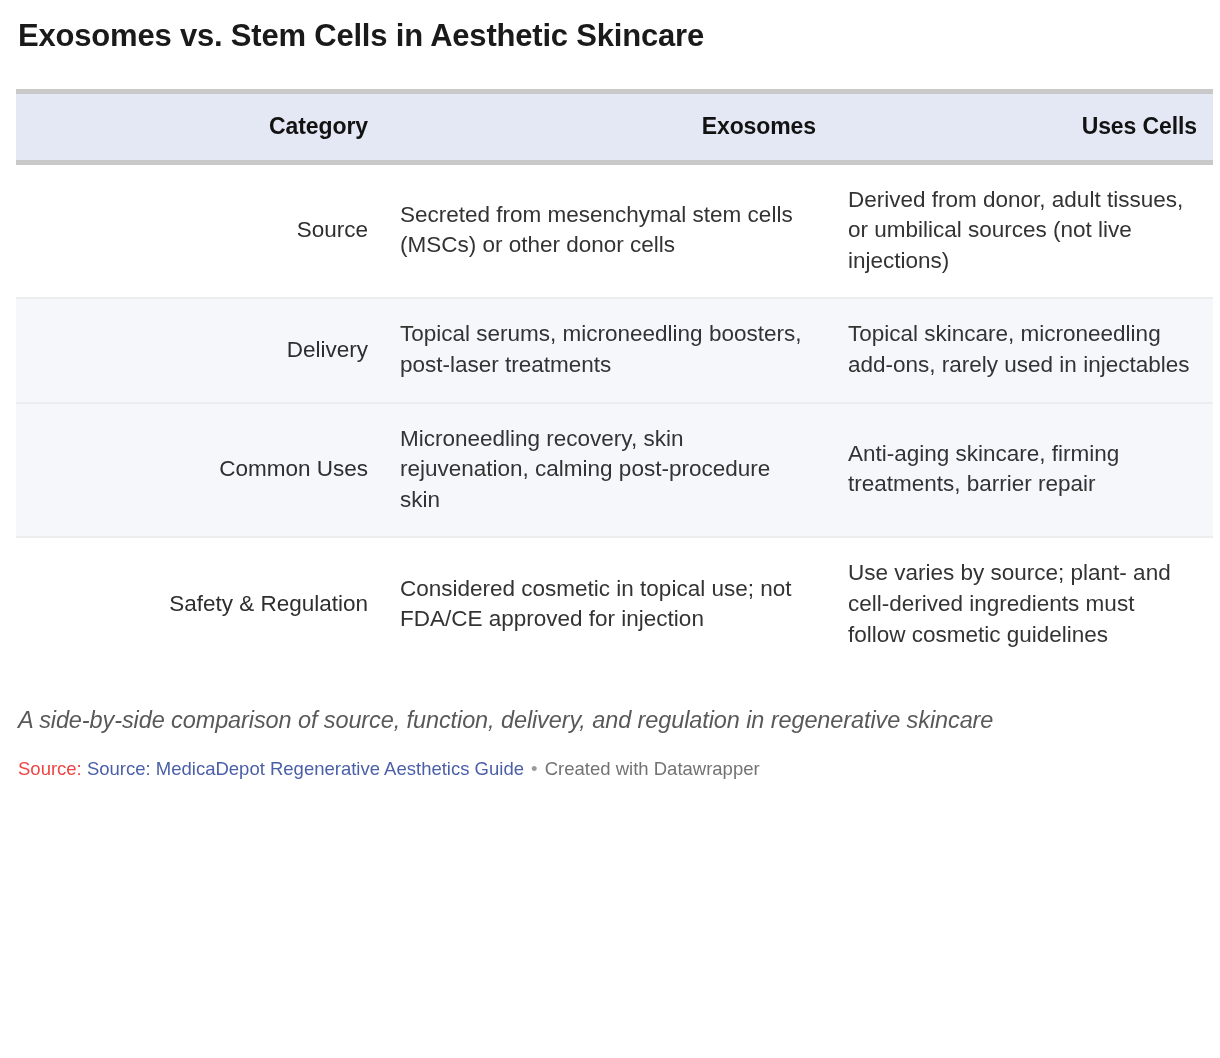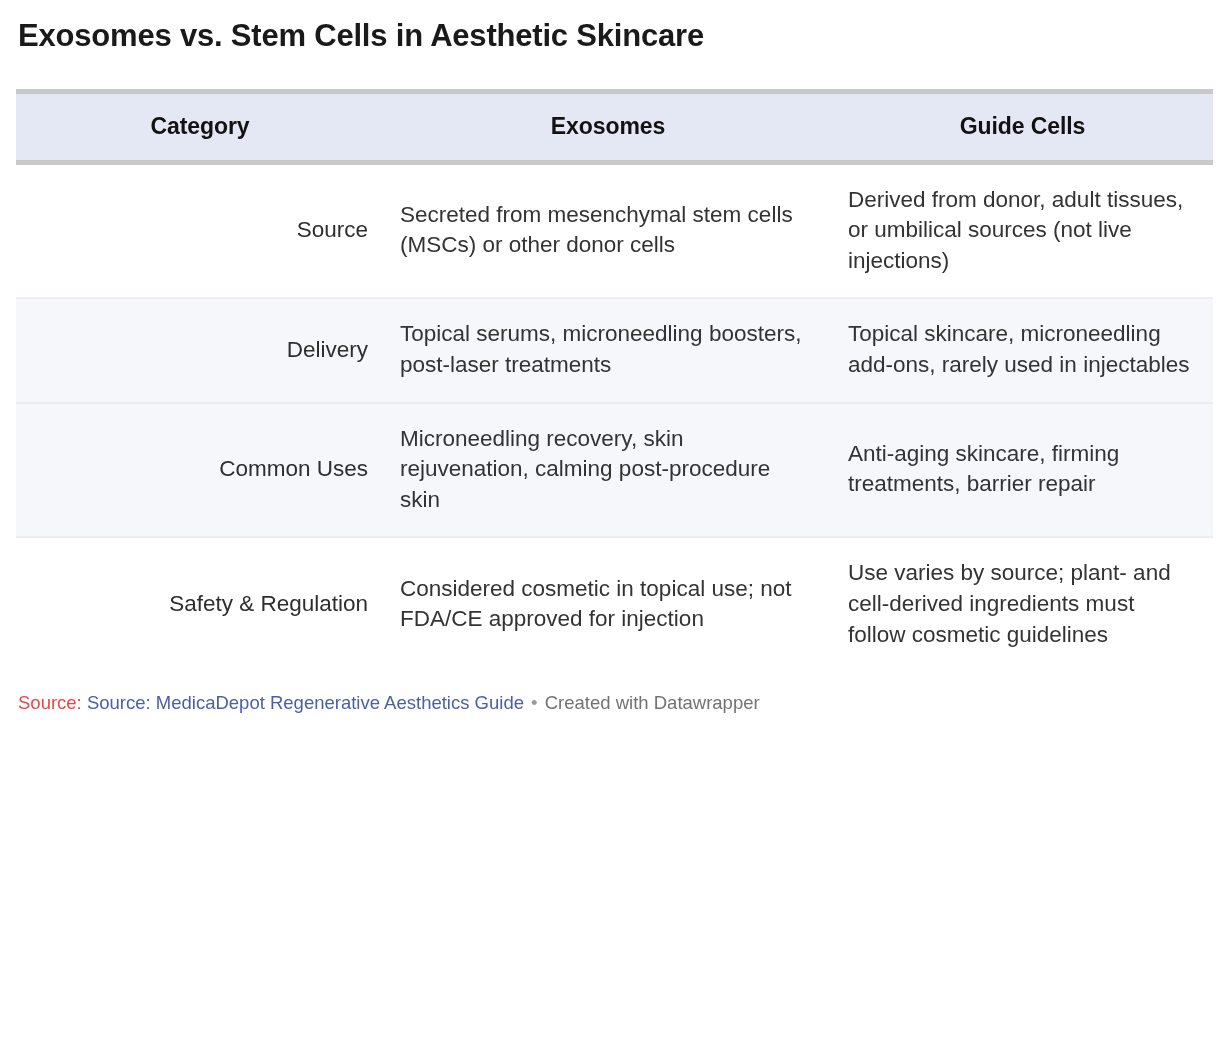--- a/index.html
+++ b/index.html
@@ -47,21 +47,21 @@
     font-size: 22px;
   }
   table.dw-table col.c-category { width: 368px; }
   table.dw-table col.c-exosomes { width: 448px; }
   table.dw-table col.c-stemcells { width: 381px; }
 
   thead tr {
     background: #e3e8f4;
   }
   thead th {
-    text-align: center;
+    text-align: right;
     font-size: 23px;
     font-weight: bold;
     color: #121212;
     padding: 19px 16px 20px 16px;
     border-top: 5px solid #c9c9c9;
     border-bottom: 5px solid #c9c9c9;
     vertical-align: middle;
     letter-spacing: -0.1px;
   }
   thead th.th-category { padding-left: 16px; }
@@ -130,21 +130,21 @@
     <table class="dw-table">
       <colgroup>
         <col class="c-category">
         <col class="c-exosomes">
         <col class="c-stemcells">
       </colgroup>
       <thead>
         <tr>
           <th class="th-category">Category</th>
           <th>Exosomes</th>
-          <th>Guide Cells</th>
+          <th>Uses Cells</th>
         </tr>
       </thead>
       <tbody>
 
         <tr>
           <td class="cell-category">Source</td>
           <td class="cell-exosomes">Secreted from mesenchymal stem cells (MSCs) or other donor cells</td>
           <td class="cell-stemcells">Derived from donor, adult tissues, or umbilical sources (not live injections)</td>
         </tr>
 
@@ -164,20 +164,21 @@
         <tr class="row-last">
           <td class="cell-category">Safety &amp; Regulation</td>
           <td class="cell-exosomes">Considered cosmetic in topical use; not FDA/CE approved for injection</td>
           <td class="cell-stemcells">Use varies by source; plant- and cell-derived ingredients must follow cosmetic guidelines</td>
         </tr>
 
       </tbody>
     </table>
   </div>
 
+  <div class="caption">A side-by-side comparison of source, function, delivery, and regulation in regenerative skincare</div>
 
   <div class="footer">
     <span class="src-prefix">Source:</span>
     <a class="src-link" href="#">Source: MedicaDepot Regenerative Aesthetics Guide</a>
     <span class="src-sep">•</span>
     <span class="src-credit">Created with Datawrapper</span>
   </div>
 
 </div>
 

